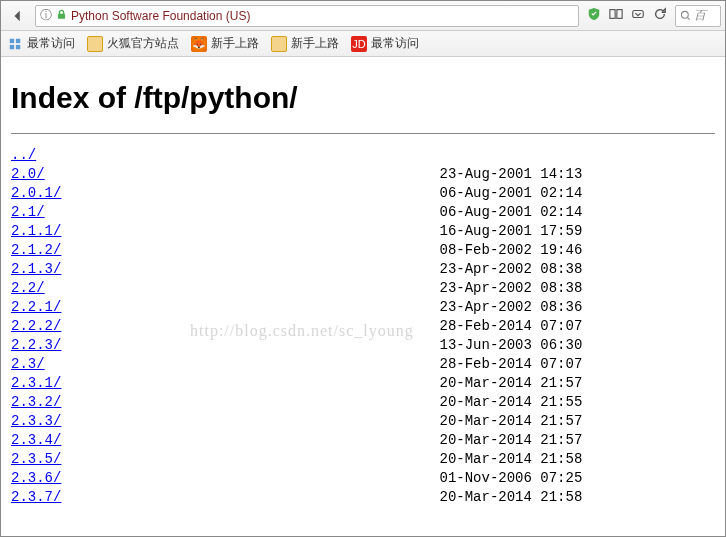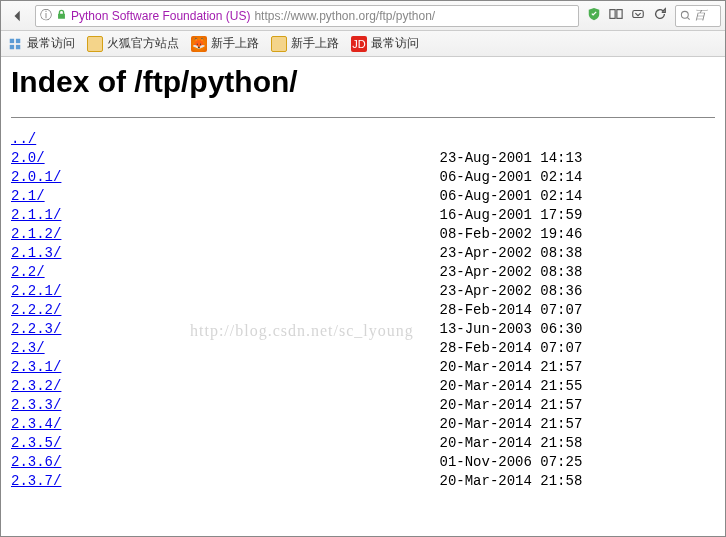--- a/index.html
+++ b/index.html
@@ -3,33 +3,33 @@
 <meta charset="utf-8">
 <style>
 * { margin: 0; padding: 0; box-sizing: border-box; }
 body { font-family: Arial, sans-serif; font-size: 13px; width: 726px; height: 537px; overflow: hidden; background: #fff; border: 1px solid #888; }
 .nav-bar { height: 30px; background: linear-gradient(#fafafa,#f0f0f0); border-bottom: 1px solid #ccc; display: flex; align-items: center; padding: 0 4px; }
 .nav-btn { width: 26px; height: 24px; display: flex; align-items: center; justify-content: center; color: #555; border-radius: 2px; }
 .nav-btn svg { width: 14px; height: 14px; }
 .url-box { flex: 1; height: 22px; border: 1px solid #bbb; background: #fff; margin: 0 4px; display: flex; align-items: center; padding: 0 4px; border-radius: 2px; font-size: 12px; }
 .url-box .info-ico { color: #777; margin-right: 4px; }
 .url-box .lock { color: #4caf50; margin-right: 4px; }
-.url-box .org { color: #a21caf; margin-right: 4px; }
+.url-box .org { color: #7f1d1d; margin-right: 4px; }
 .url-box .url-faded { color: #888; }
 .shield { color: #4caf50; margin: 0 4px; }
 .toolbtn { padding: 0 4px; color: #555; }
 .search-box { width: 46px; height: 22px; border: 1px solid #bbb; background: #fff; display: flex; align-items: center; padding: 0 4px; font-size: 12px; margin-left: 4px; border-radius: 2px; color: #888; font-style: italic; }
 .bookmark-bar { height: 26px; background: linear-gradient(#f8f8f8,#efefef); border-bottom: 1px solid #ccc; display: flex; padding: 0 6px; font-size: 12px; color: #333; }
 .bk-item { display: flex; align-items: center; margin-right: 12px; }
 .bk-item .ic { width: 16px; height: 16px; margin-right: 4px; display: flex; align-items: center; justify-content: center; font-size: 11px; border-radius: 2px; }
 .folder-ic { background: #f4d48a; border: 1px solid #d4a017; }
 .ff-ic { background: radial-gradient(circle,#ff9500,#e66000); color: #fff; }
 .jd-ic { background: #e1251b; color: #fff; font-weight: normal; font-size: 9px; }
 .qk-ic svg { width: 14px; height: 14px; color: #5b9bd5; }
-.content { padding: 8px 10px; height: calc(100% - 56px); overflow: hidden; }
+.content { padding: 24px 10px; height: calc(100% - 56px); overflow: hidden; }
 h1 { font-size: 30px; font-weight: bold; margin-bottom: 18px; font-family: Arial, sans-serif; }
 hr { border: none; border-top: 1px solid #888; margin-bottom: 12px; }
 pre { font-family: "Courier New", monospace; font-size: 14px; line-height: 19px; white-space: pre; }
 pre a { color: #0000EE; text-decoration: underline; }
 .watermark { position: absolute; top: 278px; left: 190px; font-size: 16px; color: rgba(150,150,150,0.4); font-family: Liberation Serif, serif; letter-spacing: 1px; pointer-events: none; margin-top: 44px; }
 </style>
 </head>
 <body>
 
 <div class="nav-bar">
@@ -39,21 +39,20 @@
       </svg>
   </div>
   <div class="url-box">
     <span class="info-ico">ⓘ</span>
     <span class="lock">
       <svg width="11" height="11" viewBox="0 0 16 16">
           <path fill="currentColor" d="M4 7V5a4 4 0 018 0v2h1v7H3V7h1zm2 0h4V5a2 2 0 00-4 0v2z"></path>
         </svg>
     </span>
     <span class="org">Python Software Foundation (US)</span>
-    <span class="url-faded">https://www.python.org/ftp/python/</span>
   </div>
   <span class="shield">
     <svg width="14" height="14" viewBox="0 0 16 16">
         <path fill="currentColor" d="M8 1l6 2v5c0 4-3 6-6 7-3-1-6-3-6-7V3l6-2z"></path>
         <path fill="#fff" d="M5 8l2 2 4-4-1-1-3 3-1-1z"></path>
       </svg>
   </span>
   <span class="toolbtn">
     <svg width="14" height="14" viewBox="0 0 16 16" fill="none" stroke="currentColor" stroke-width="1.3">
         <rect x="1" y="3" width="6" height="10"></rect>

